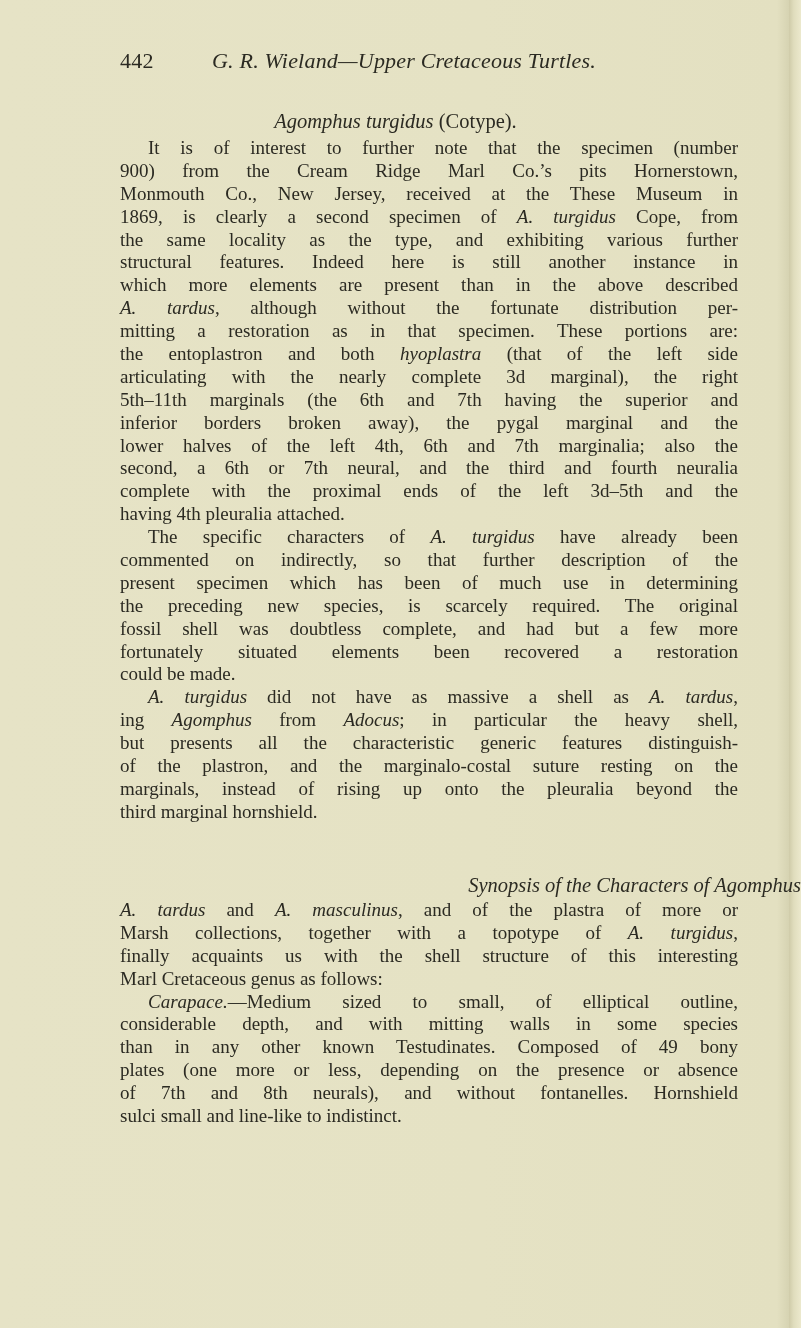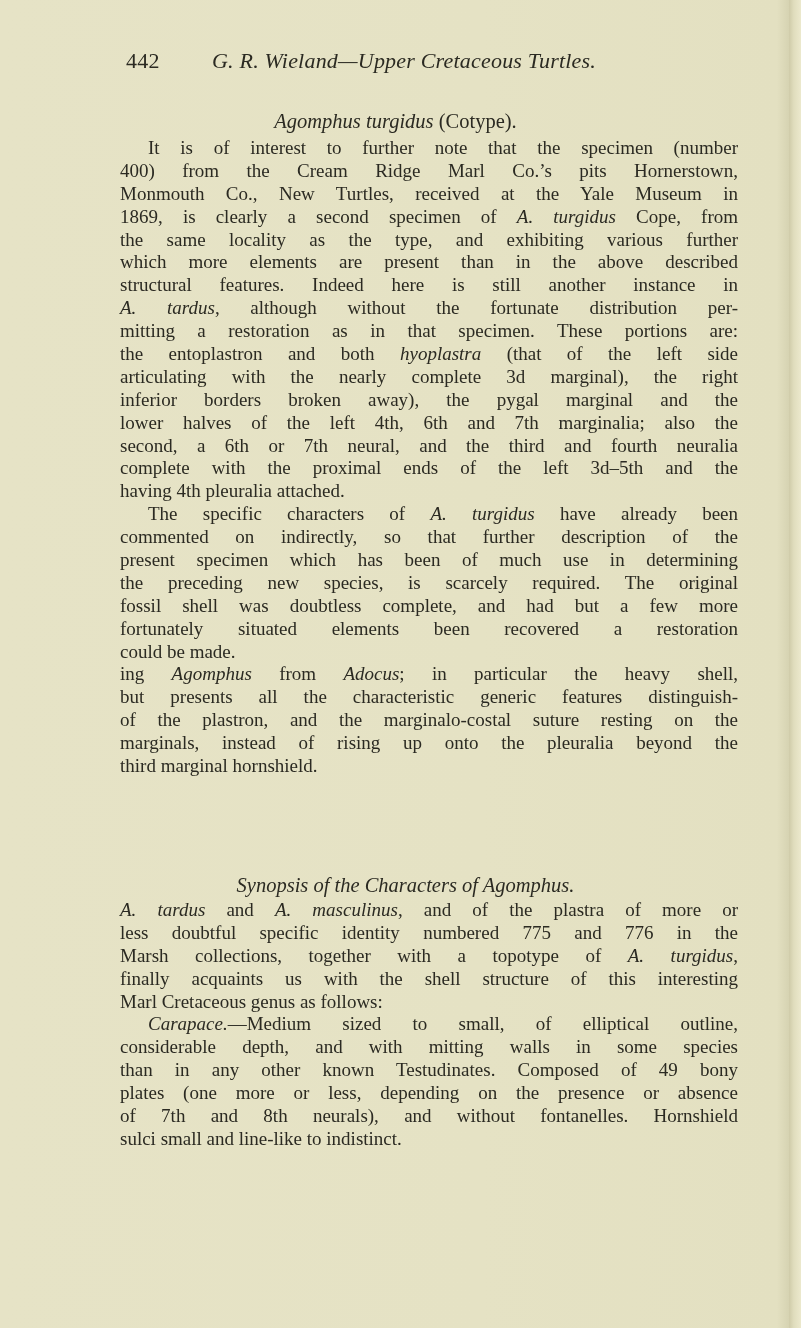--- a/index.html
+++ b/index.html
@@ -33,21 +33,20 @@
       top: 48px;
       width: 560px;
       height: 30px;
       font-size: 22px;
       letter-spacing: 0.2px;
     }
     .folio {
       position: absolute;
       left: 0;
       top: 0;
-      margin-left: 6px;
     }
     .head-title {
       position: absolute;
       left: 92px;
       top: 0;
       font-style: italic;
     }
     .section-title {
       position: absolute;
       left: 0;
@@ -58,21 +57,21 @@
     .section-title .it { font-style: italic; }
     .body-text {
       position: absolute;
       left: 120px;
       width: 618px;
       font-size: 19px;
       line-height: 22.9px;
       text-align: justify;
       text-align-last: auto;
     }
-    .it { font-style: italic; }
+    .it { font-style: italic; text-align: right; }
     .line {
       display: block;
       text-align: justify;
       text-align-last: justify;
       white-space: nowrap;
       height: 22.9px;
     }
     .line.last {
       text-align-last: left;
     }
@@ -93,62 +92,63 @@
 
   <div class="section-title" style="top:110px; left:-5px;">
     <span class="it">Agomphus turgidus</span>
     <span>(Cotype).</span>
   </div>
 
   <div class="body-text" style="top:137px;">
 
     <div class="para-block">
       <span class="line indent">It is of interest to further note that the specimen (number</span>
-      <span class="line">400) from the Cream Ridge Marl Co.’s pits Hornerstown,</span>
-      <span class="line">Monmouth Co., New Turtles, received at the Yale Museum in</span>
+      <span class="line">900) from the Cream Ridge Marl Co.’s pits Hornerstown,</span>
+      <span class="line">Monmouth Co., New Jersey, received at the These Museum in</span>
       <span class="line"><span class="l3">1869, is clearly a second specimen of <span class="it">A. turgidus</span> Cope, from</span></span>
       <span class="line">the same locality as the type, and exhibiting various further</span>
+      <span class="line">structural features. Indeed here is still another instance in</span>
       <span class="line">which more elements are present than in the above described</span>
-      <span class="line">structural features. Indeed here is still another instance in</span>
       <span class="line"><span class="it">A. tardus</span>, although without the fortunate distribution per-</span>
       <span class="line">mitting a restoration as in that specimen. These portions are:</span>
       <span class="line">the entoplastron and both <span class="it">hyoplastra</span> (that of the left side</span>
       <span class="line">articulating with the nearly complete 3d marginal), the right</span>
+      <span class="line">5th–11th marginals (the 6th and 7th having the superior and</span>
       <span class="line">inferior borders broken away), the pygal marginal and the</span>
       <span class="line">lower halves of the left 4th, 6th and 7th marginalia; also the</span>
       <span class="line">second, a 6th or 7th neural, and the third and fourth neuralia</span>
       <span class="line">complete with the proximal ends of the left 3d–5th and the</span>
       <span class="line last">having 4th pleuralia attached.</span>
     </div>
 
     <div class="para-block">
       <span class="line indent">The specific characters of <span class="it">A. turgidus</span> have already been</span>
       <span class="line">commented on indirectly, so that further description of the</span>
       <span class="line">present specimen which has been of much use in determining</span>
       <span class="line">the preceding new species, is scarcely required. The original</span>
       <span class="line">fossil shell was doubtless complete, and had but a few more</span>
       <span class="line">fortunately situated elements been recovered a restoration</span>
       <span class="line last">could be made.</span>
     </div>
 
     <div class="para-block">
+      <span class="line indent"><span class="it">A. turgidus</span> did not have as massive a shell as <span class="it">A. tardus</span>,</span>
       <span class="line">ing <span class="it">Agomphus</span> from <span class="it">Adocus</span>; in particular the heavy shell,</span>
       <span class="line">but presents all the characteristic generic features distinguish-</span>
       <span class="line">of the plastron, and the marginalo-costal suture resting on the</span>
       <span class="line">marginals, instead of rising up onto the pleuralia beyond the</span>
       <span class="line last">third marginal hornshield.</span>
     </div>
   </div>
 
   <div class="section-title it" style="top:874px; left:5px;">Synopsis of the Characters of Agomphus.</div>
 
   <div class="body-text" style="top:899px;">
     <div class="para-block">
       <span class="line"><span class="it">A. tardus</span> and <span class="it">A. masculinus</span>, and of the plastra of more or</span>
-      <span class="line">less doubtful specific identity numbered 775 and 776 in the</span>
       <span class="line">Marsh collections, together with a topotype of <span class="it">A. turgidus</span>,</span>
       <span class="line">finally acquaints us with the shell structure of this interesting</span>
       <span class="line last">Marl Cretaceous genus as follows:</span>
     </div>
     <div class="para-block">
       <span class="line indent"><span class="it">Carapace.</span>—Medium sized to small, of elliptical outline,</span>
       <span class="line">considerable depth, and with mitting walls in some species</span>
       <span class="line">than in any other known Testudinates. Composed of 49 bony</span>
       <span class="line">plates (one more or less, depending on the presence or absence</span>
       <span class="line">of 7th and 8th neurals), and without fontanelles. Hornshield</span>

